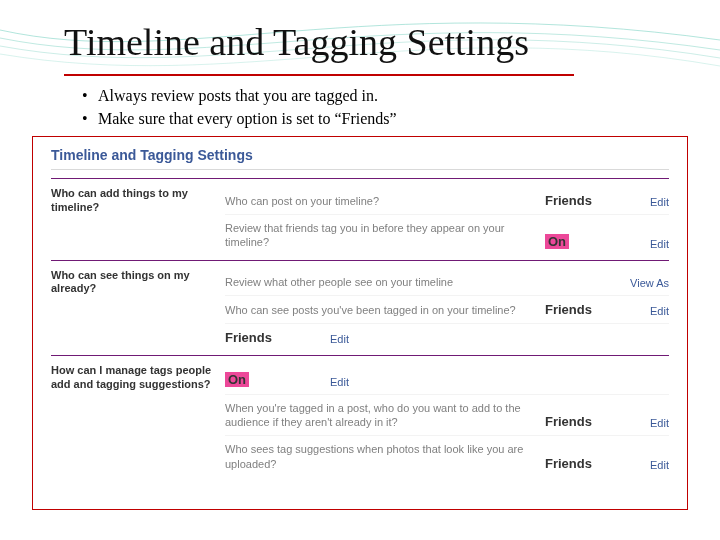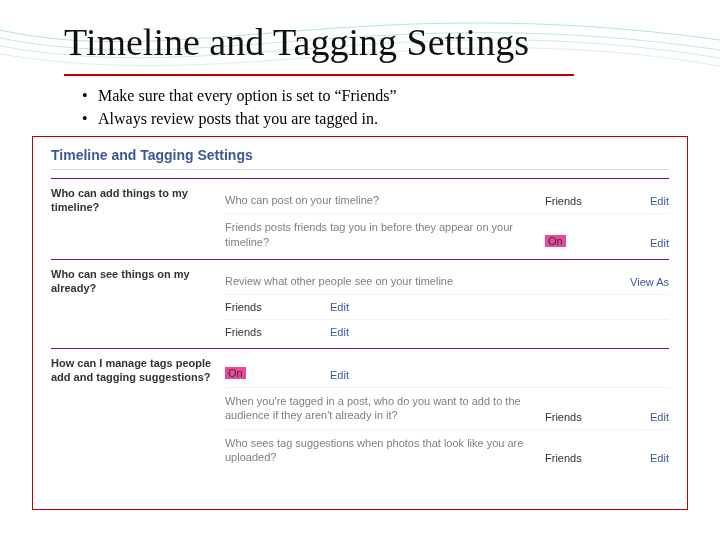--- a/index.html
+++ b/index.html
@@ -13,74 +13,75 @@
   .panel{position:absolute;top:136px;left:32px;width:656px;height:374px;border:1px solid #c00000;box-sizing:border-box;padding:10px 18px 8px 18px;background:#fff;font-family:"Helvetica Neue",Arial,sans-serif}
   .panel-title{color:#3b5998;font-size:14px;font-weight:600;margin-bottom:4px}
   .panel-rule{border:none;border-top:1px solid #d9d9d9;margin:6px 0 8px 0}
   .section{display:flex;border-top:1px solid #701a75;padding-top:8px;margin-top:4px}
   .section:first-of-type{border-top:none;margin-top:0;padding-top:0}
   .q{width:168px;font-size:11px;font-weight:700;color:#333;line-height:1.25;padding-right:6px}
   .rows{flex:1}
   .row{display:flex;align-items:flex-end;padding:6px 0;border-top:1px solid #f3f3f3}
   .row:first-child{border-top:none}
   .desc{flex:1;font-size:11px;color:#808080;line-height:1.3;padding-right:10px}
-  .val{width:70px;font-size:11px;font-weight:400;color:#333}
+  .val{width:70px;font-size:13px;font-weight:700;color:#333}
   .val.on{background:#ec4899;padding:0 3px;display:inline-block;width:auto;margin-right:50px}
   .valwrap{width:70px}
   .act{width:54px;text-align:right;font-size:11px;color:#3b5998}
 </style>
 </head>
 <body>
 
 <div class="slide">
 
   <svg class="wave-bg" viewBox="0 0 720 90" preserveAspectRatio="none">
     <path d="M0,30 C180,70 360,-10 720,40" stroke="#7fd3c4" stroke-width="1" fill="none" opacity="0.6"></path>
     <path d="M0,38 C200,78 380,0 720,50" stroke="#7fd3c4" stroke-width="1" fill="none" opacity="0.5"></path>
     <path d="M0,46 C220,86 400,6 720,58" stroke="#7fd3c4" stroke-width="1" fill="none" opacity="0.4"></path>
     <path d="M0,54 C240,94 420,14 720,66" stroke="#7fd3c4" stroke-width="1" fill="none" opacity="0.3"></path>
   </svg>
 
   <div class="title">Timeline and Tagging Settings</div>
   <div class="title-underline"></div>
 
   <div class="bullets">
+    <div class="bul">Always review posts that you are tagged in.</div>
     <div class="bul">Make sure that every option is set to “Friends”</div>
-    <div class="bul">Always review posts that you are tagged in.</div>
   </div>
 
   <div class="panel">
     <div class="panel-title">Timeline and Tagging Settings</div>
     <hr class="panel-rule">
 
     <div class="section">
       <div class="q">Who can add things to my timeline?</div>
       <div class="rows">
         <div class="row">
           <div class="desc">Who can post on your timeline?</div>
           <div class="val">Friends</div>
           <div class="act">Edit</div>
         </div>
         <div class="row">
-          <div class="desc">Friends posts friends tag you in before they appear on your timeline?</div>
+          <div class="desc">Review that friends tag you in before they appear on your timeline?</div>
           <div class="valwrap"><span class="val on">On</span></div>
           <div class="act">Edit</div>
         </div>
       </div>
     </div>
 
     <div class="section">
       <div class="q">Who can see things on my already?</div>
       <div class="rows">
         <div class="row">
           <div class="desc">Review what other people see on your timeline</div>
           <div class="val"></div>
           <div class="act">View As</div>
         </div>
         <div class="row">
+          <div class="desc">Who can see posts you've been tagged in on your timeline?</div>
           <div class="val">Friends</div>
           <div class="act">Edit</div>
         </div>
         <div class="row">
           <div class="val">Friends</div>
           <div class="act">Edit</div>
         </div>
       </div>
     </div>
 

